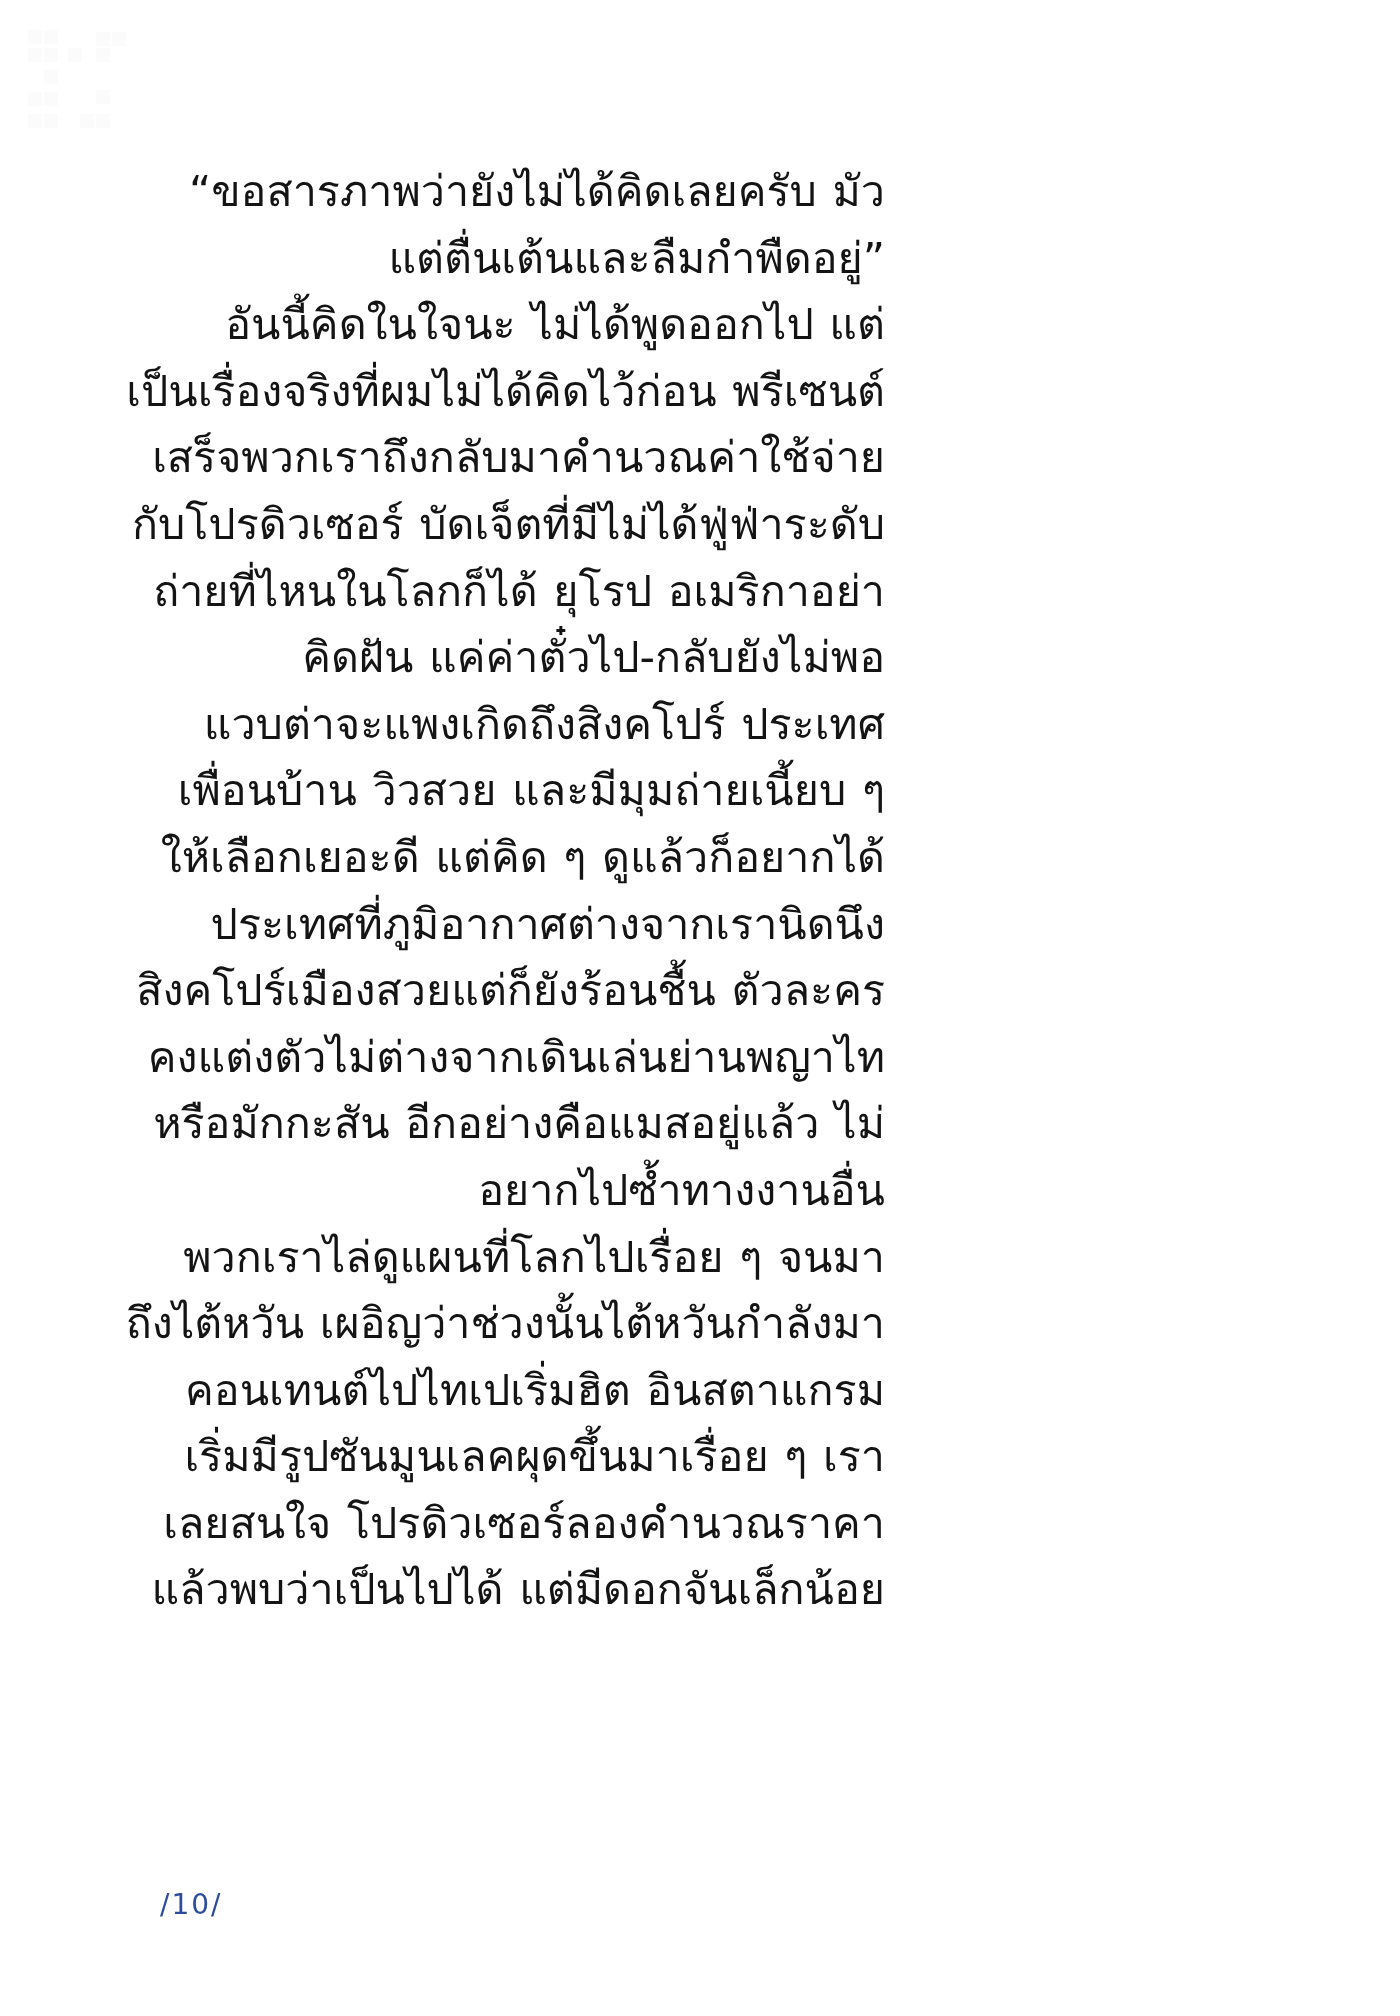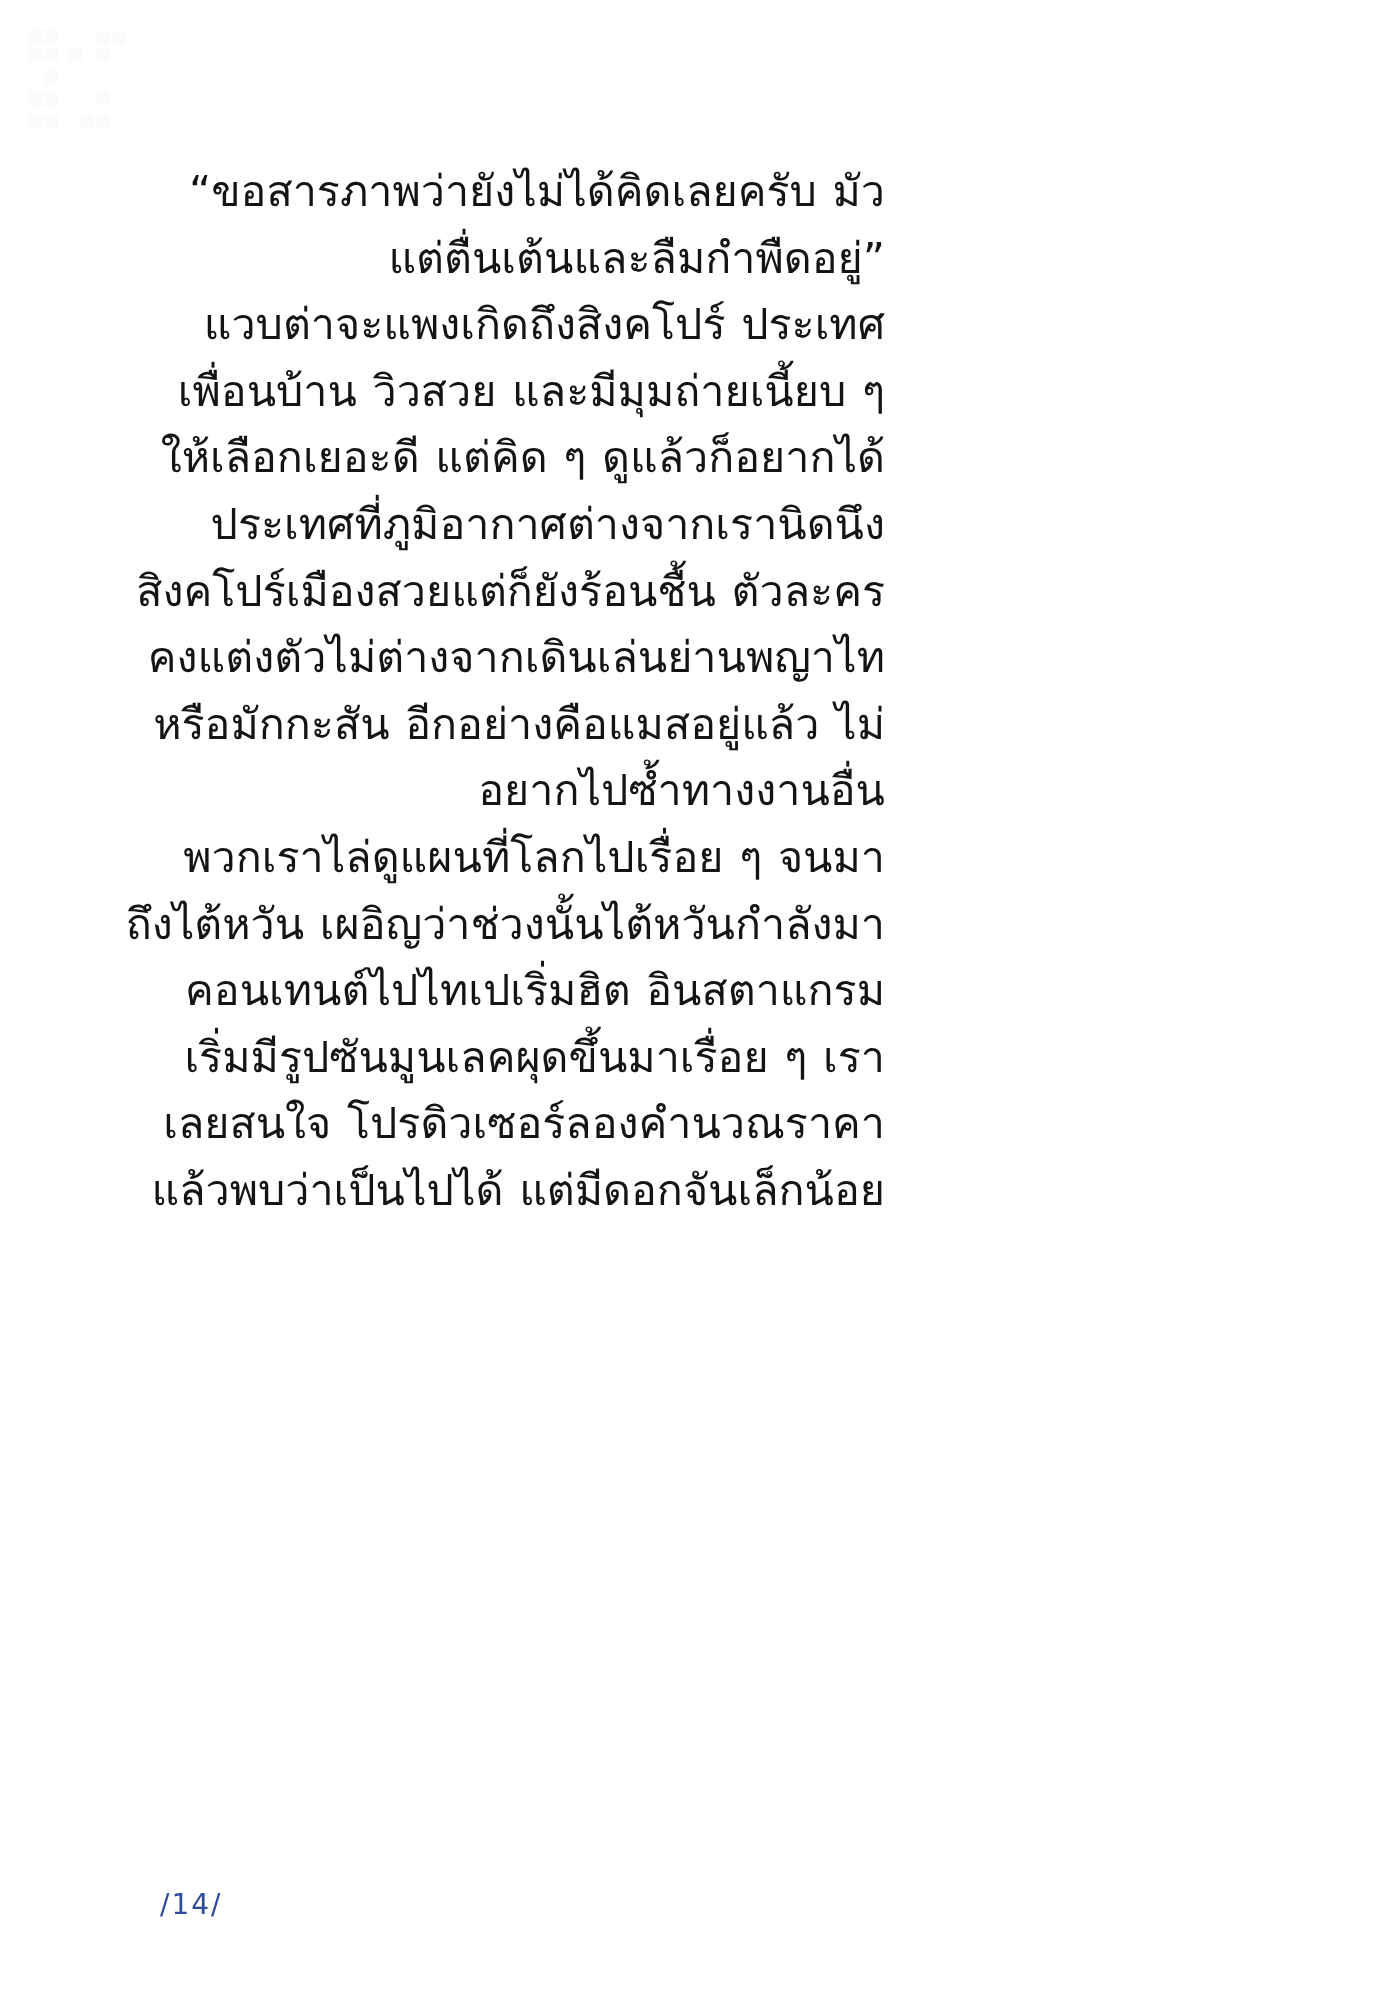--- a/index.html
+++ b/index.html
@@ -69,20 +69,21 @@
 </style>
 </head>
 <body>
 
 <div class="page">
 
   <div class="bleed-artifact"></div>
 
   <div class="text-block">
     <p class="body-par">“ขอสารภาพว่ายังไม่ได้คิดเลยครับ มัวแต่ตื่นเต้นและลืมกำพืดอยู่”</p>
+    <p class="body-par">อันนี้คิดในใจนะ ไม่ได้พูดออกไป แต่เป็นเรื่องจริงที่ผมไม่ได้คิดไว้ก่อน พรีเซนต์เสร็จพวกเราถึงกลับมาคำนวณค่าใช้จ่ายกับโปรดิวเซอร์ บัดเจ็ตที่มีไม่ได้ฟู่ฟ่าระดับถ่ายที่ไหนในโลกก็ได้ ยุโรป อเมริกาอย่าคิดฝัน แค่ค่าตั๋วไป-กลับยังไม่พอ</p>
     <p class="body-par">แวบต่าจะแพงเกิดถึงสิงคโปร์ ประเทศเพื่อนบ้าน วิวสวย และมีมุมถ่ายเนี้ยบ ๆ ให้เลือกเยอะดี แต่คิด ๆ ดูแล้วก็อยากได้ประเทศที่ภูมิอากาศต่างจากเรานิดนึง สิงคโปร์เมืองสวยแต่ก็ยังร้อนชื้น ตัวละครคงแต่งตัวไม่ต่างจากเดินเล่นย่านพญาไทหรือมักกะสัน อีกอย่างคือแมสอยู่แล้ว ไม่อยากไปซ้ำทางงานอื่น</p>
     <p class="body-par">พวกเราไล่ดูแผนที่โลกไปเรื่อย ๆ จนมาถึงไต้หวัน เผอิญว่าช่วงนั้นไต้หวันกำลังมา คอนเทนต์ไปไทเปเริ่มฮิต อินสตาแกรมเริ่มมีรูปซันมูนเลคผุดขึ้นมาเรื่อย ๆ เราเลยสนใจ โปรดิวเซอร์ลองคำนวณราคาแล้วพบว่าเป็นไปได้ แต่มีดอกจันเล็กน้อย</p>
 
   </div>
 
-  <div class="footer-page-number">/14/</div>
+  <div class="footer-page-number">/10/</div>
 
 </div>
 
 </body></html>

